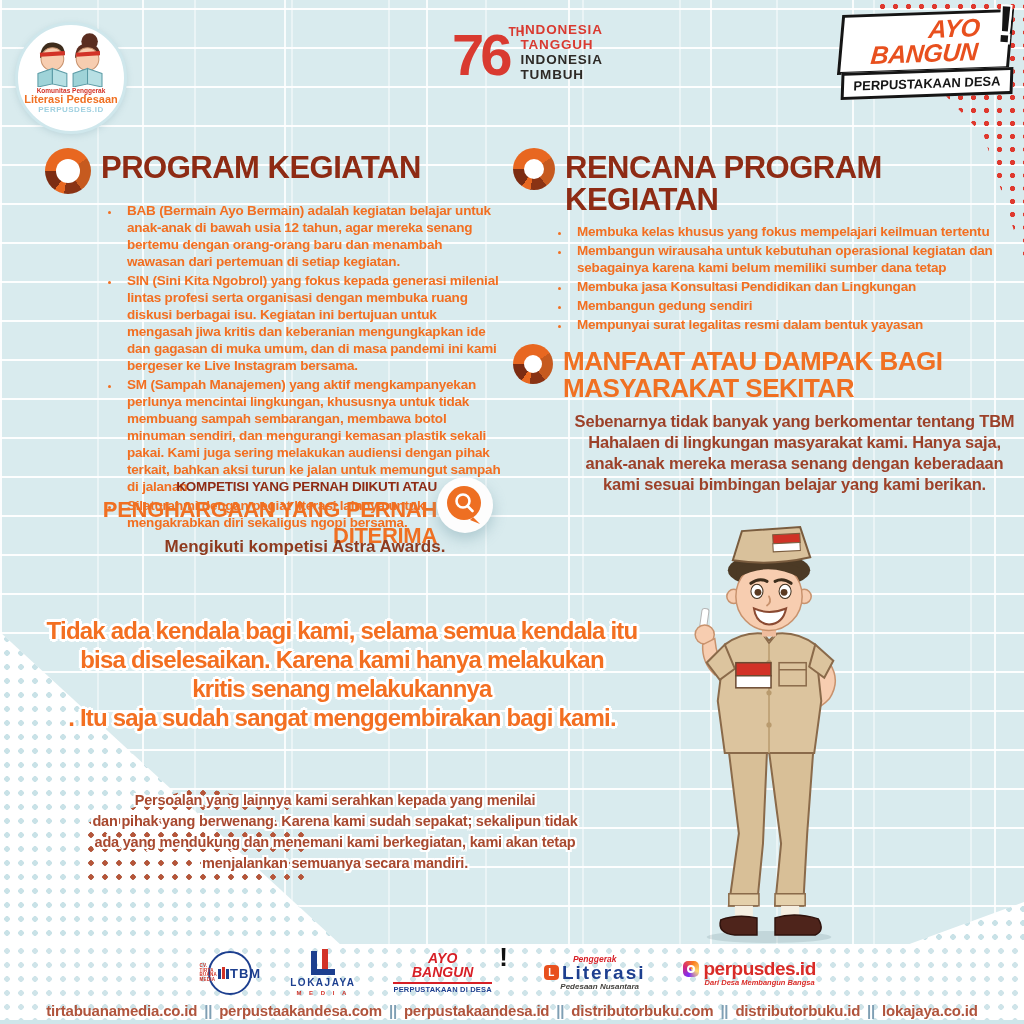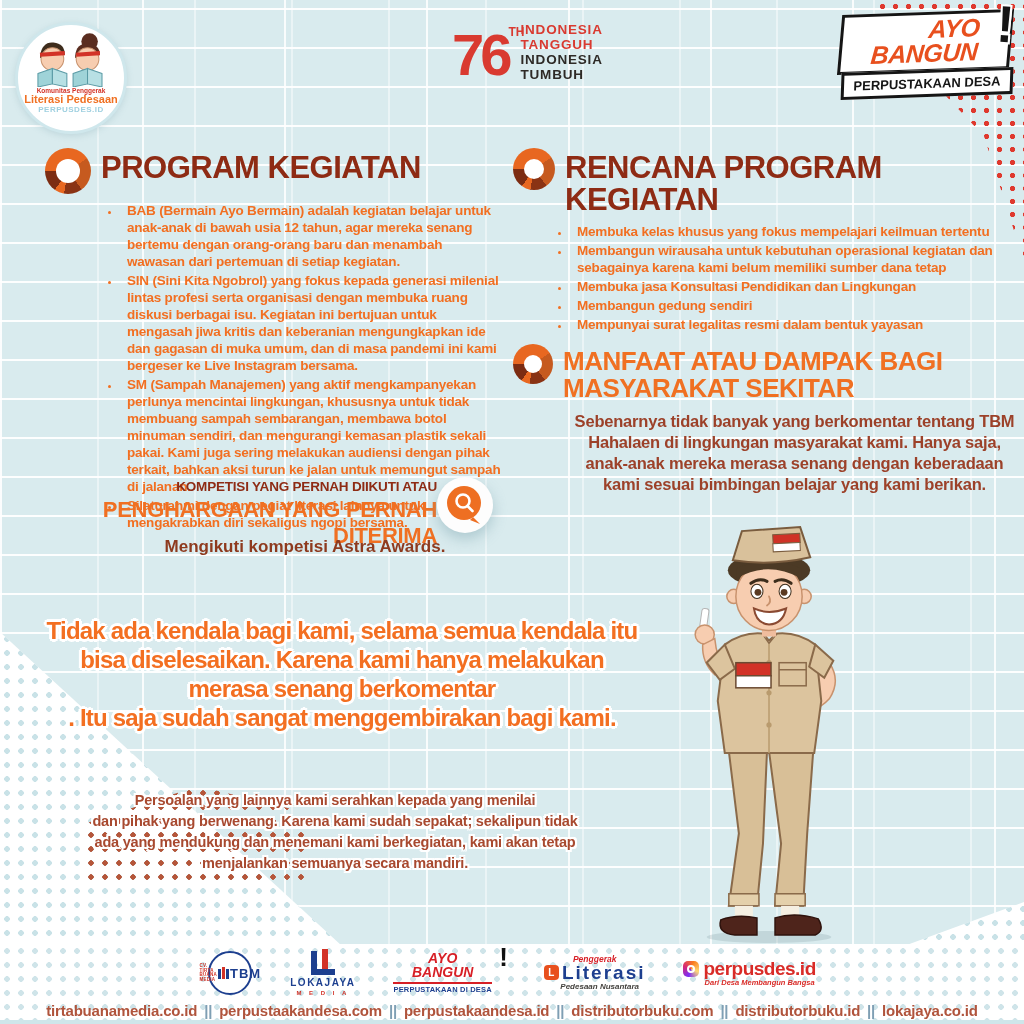--- a/index.html
+++ b/index.html
@@ -222,21 +222,21 @@
       <path d="M36 40 L43 47 L33 43 Z" fill="#ee6f22"></path>
       <circle cx="26" cy="24" r="6.5" fill="none" stroke="#fff" stroke-width="2.6"></circle>
       <line x1="30.5" y1="29" x2="35.5" y2="34" stroke="#fff" stroke-width="2.6" stroke-linecap="round"></line>
     </svg>
   </div>
   <div class="astra">Mengikuti kompetisi Astra Awards.</div>
 
   <div class="quote">
     <div>Tidak ada kendala bagi kami, selama semua kendala itu</div>
     <div>bisa diselesaikan. Karena kami hanya melakukan</div>
-    <div>merasa senang berkomentar</div>
+    <div>kritis senang melakukannya</div>
     <div>. Itu saja sudah sangat menggembirakan bagi kami.</div>
   </div>
 
   <div class="closing">
     <div>Persoalan yang lainnya kami serahkan kepada yang menilai</div>
     <div>dan pihak yang berwenang. Karena kami sudah sepakat; sekalipun tidak</div>
     <div>ada yang mendukung dan menemani kami berkegiatan, kami akan tetap</div>
     <div>menjalankan semuanya secara mandiri.</div>
   </div>
 

